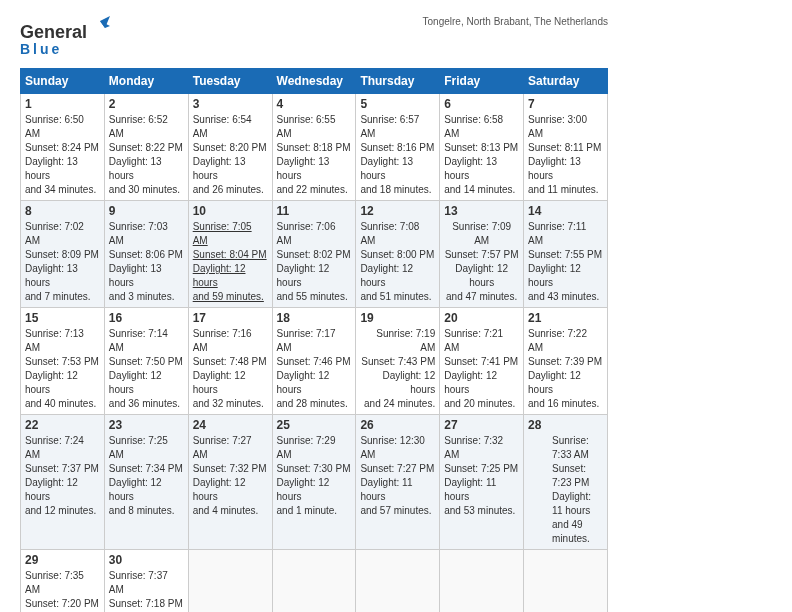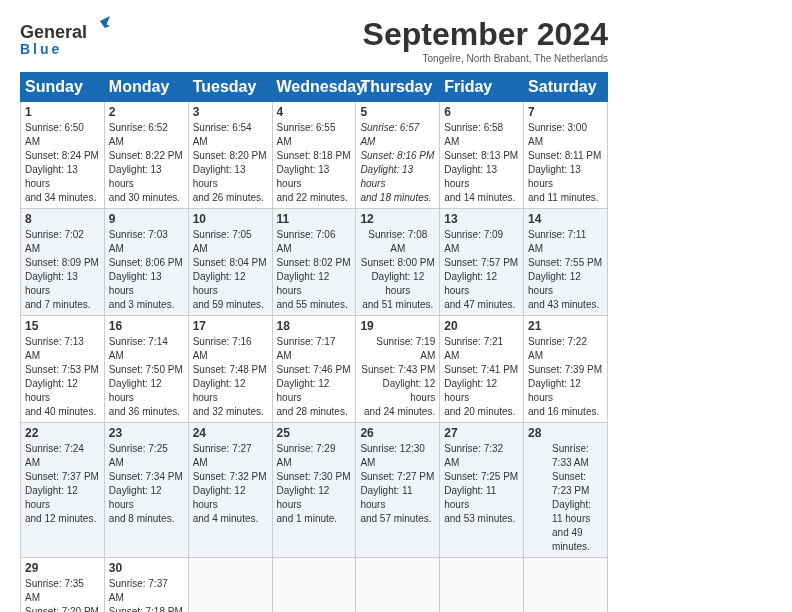--- a/index.html
+++ b/index.html
@@ -40,21 +40,21 @@
       color: #555;
     }
     .calendar {
       width: 100%;
       border-collapse: collapse;
       table-layout: fixed;
     }
     .calendar th {
       background: #1a6bb5;
       color: #fff;
-      font-size: 16px;
+      font-size: 12px;
       font-weight: bold;
       padding: 5px 4px;
       text-align: left;
       border: 1px solid #1a6bb5;
     }
     .calendar td {
       vertical-align: top;
       border: 1px solid #ccc;
       padding: 3px 4px;
       font-size: 9.5px;
@@ -96,21 +96,20 @@
           <svg width="90" height="40" viewBox="0 0 90 40">
             <text x="0" y="22" font-family="Arial" font-size="18" font-weight="bold" fill="#333">General</text>
             <text x="0" y="38" font-family="Arial" font-size="14" font-weight="bold" fill="#1a6bb5" letter-spacing="3">Blue</text>
             <polygon points="80,5 90,0 85,12" fill="#1a6bb5"></polygon>
             <polygon points="80,5 90,10 85,12" fill="#1a6bb5"></polygon>
           </svg>
         </div>
       </div>
     </div>
     <div class="title-block">
-      <div class="month-title">September 2024</div>
       <div class="subtitle">Tongelre, North Brabant, The Netherlands</div>
     </div>
   </div>
 
   <table class="calendar">
     <thead>
       <tr>
       <th>Sunday</th>
           <th>Monday</th>
           <th>Tuesday</th>
@@ -145,21 +144,21 @@
           </td>
           <td>
             <span class="day-num">4</span>
             <div class="day-info" style="white-space: pre-line;">Sunrise: 6:55 AM
 Sunset: 8:18 PM
 Daylight: 13 hours
 and 22 minutes.</div>
           </td>
           <td>
             <span class="day-num">5</span>
-            <div class="day-info" style="white-space: pre-line; font-style: italic;">Sunrise: 6:57 AM
+            <div class="day-info" style="white-space: pre-line;">Sunrise: 6:57 AM
 Sunset: 8:16 PM
 Daylight: 13 hours
 and 18 minutes.</div>
           </td>
           <td>
             <span class="day-num">6</span>
             <div class="day-info" style="white-space: pre-line;">Sunrise: 6:58 AM
 Sunset: 8:13 PM
 Daylight: 13 hours
 and 14 minutes.</div>
@@ -182,42 +181,42 @@
           </td>
           <td>
             <span class="day-num">9</span>
             <div class="day-info" style="white-space: pre-line;">Sunrise: 7:03 AM
 Sunset: 8:06 PM
 Daylight: 13 hours
 and 3 minutes.</div>
           </td>
           <td>
             <span class="day-num">10</span>
-            <div class="day-info" style="white-space: pre-line;">Sunrise: 7:05 AM
+            <div class="day-info" style="white-space: pre-line; text-decoration: underline;">Sunrise: 7:05 AM
 Sunset: 8:04 PM
 Daylight: 12 hours
 and 59 minutes.</div>
           </td>
           <td>
             <span class="day-num">11</span>
             <div class="day-info" style="white-space: pre-line;">Sunrise: 7:06 AM
 Sunset: 8:02 PM
 Daylight: 12 hours
 and 55 minutes.</div>
           </td>
           <td>
             <span class="day-num">12</span>
-            <div class="day-info" style="white-space: pre-line; text-align: center;">Sunrise: 7:08 AM
+            <div class="day-info" style="white-space: pre-line;">Sunrise: 7:08 AM
 Sunset: 8:00 PM
 Daylight: 12 hours
 and 51 minutes.</div>
           </td>
           <td>
             <span class="day-num">13</span>
-            <div class="day-info" style="white-space: pre-line;">Sunrise: 7:09 AM
+            <div class="day-info" style="white-space: pre-line; text-align: center;">Sunrise: 7:09 AM
 Sunset: 7:57 PM
 Daylight: 12 hours
 and 47 minutes.</div>
           </td>
           <td>
             <span class="day-num">14</span>
             <div class="day-info" style="white-space: pre-line;">Sunrise: 7:11 AM
 Sunset: 7:55 PM
 Daylight: 12 hours
 and 43 minutes.</div>

